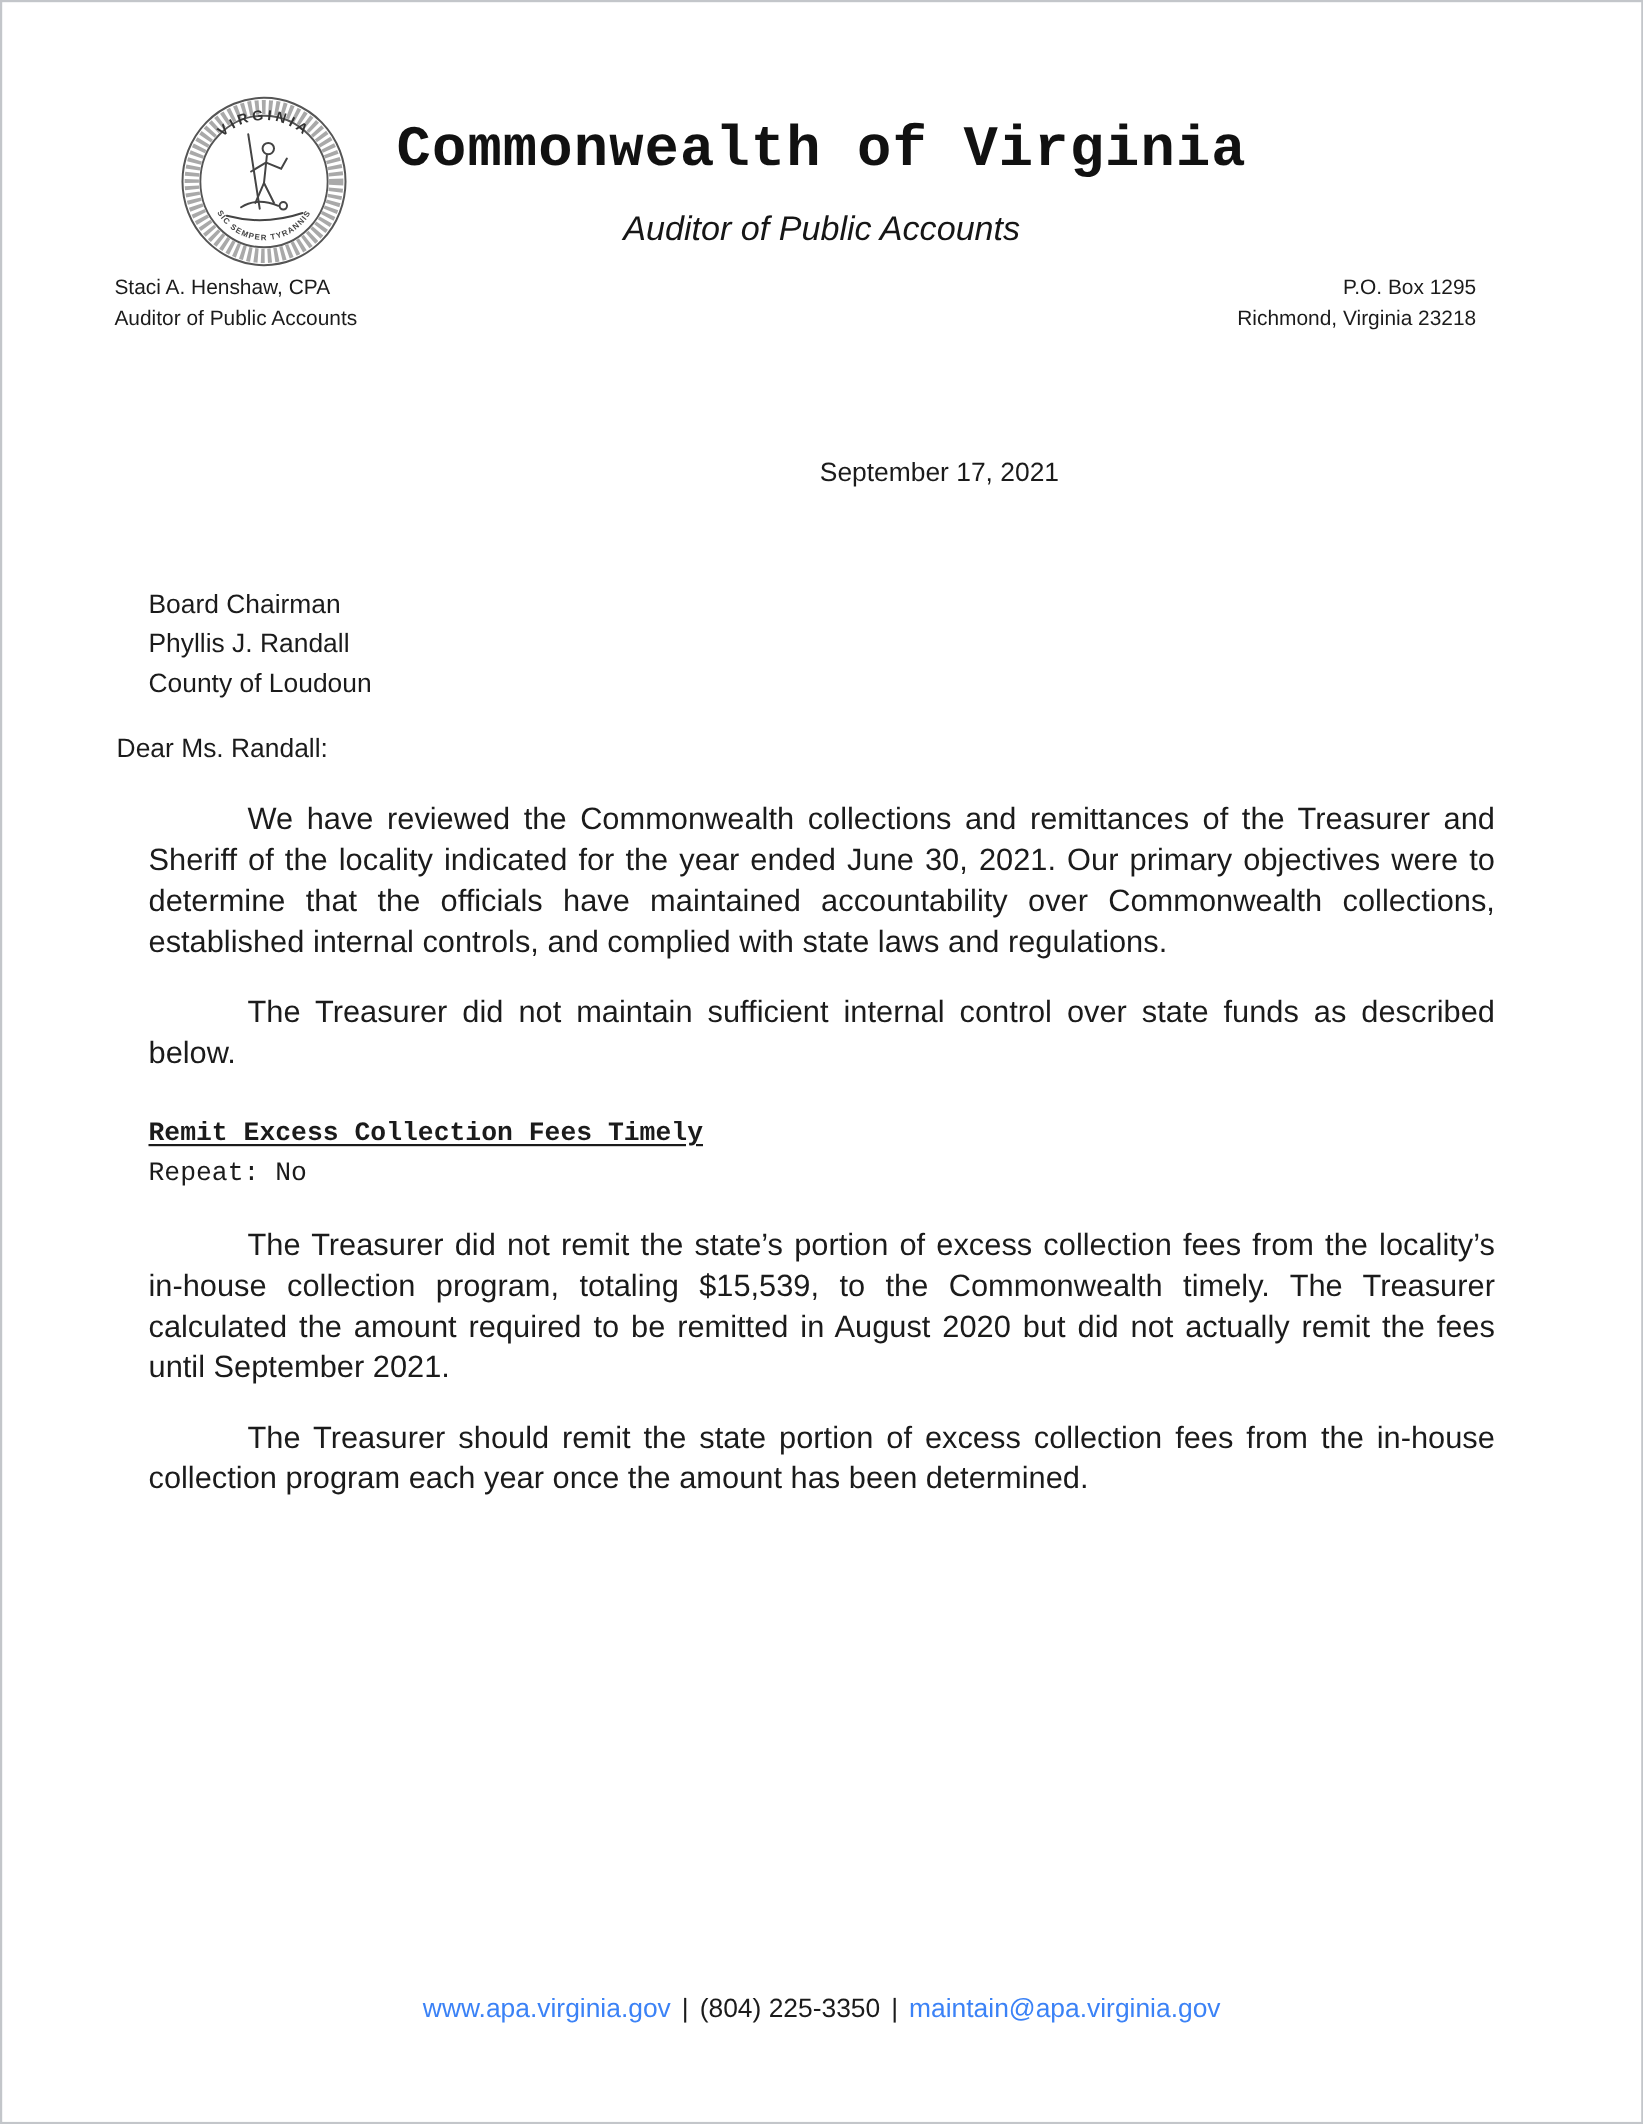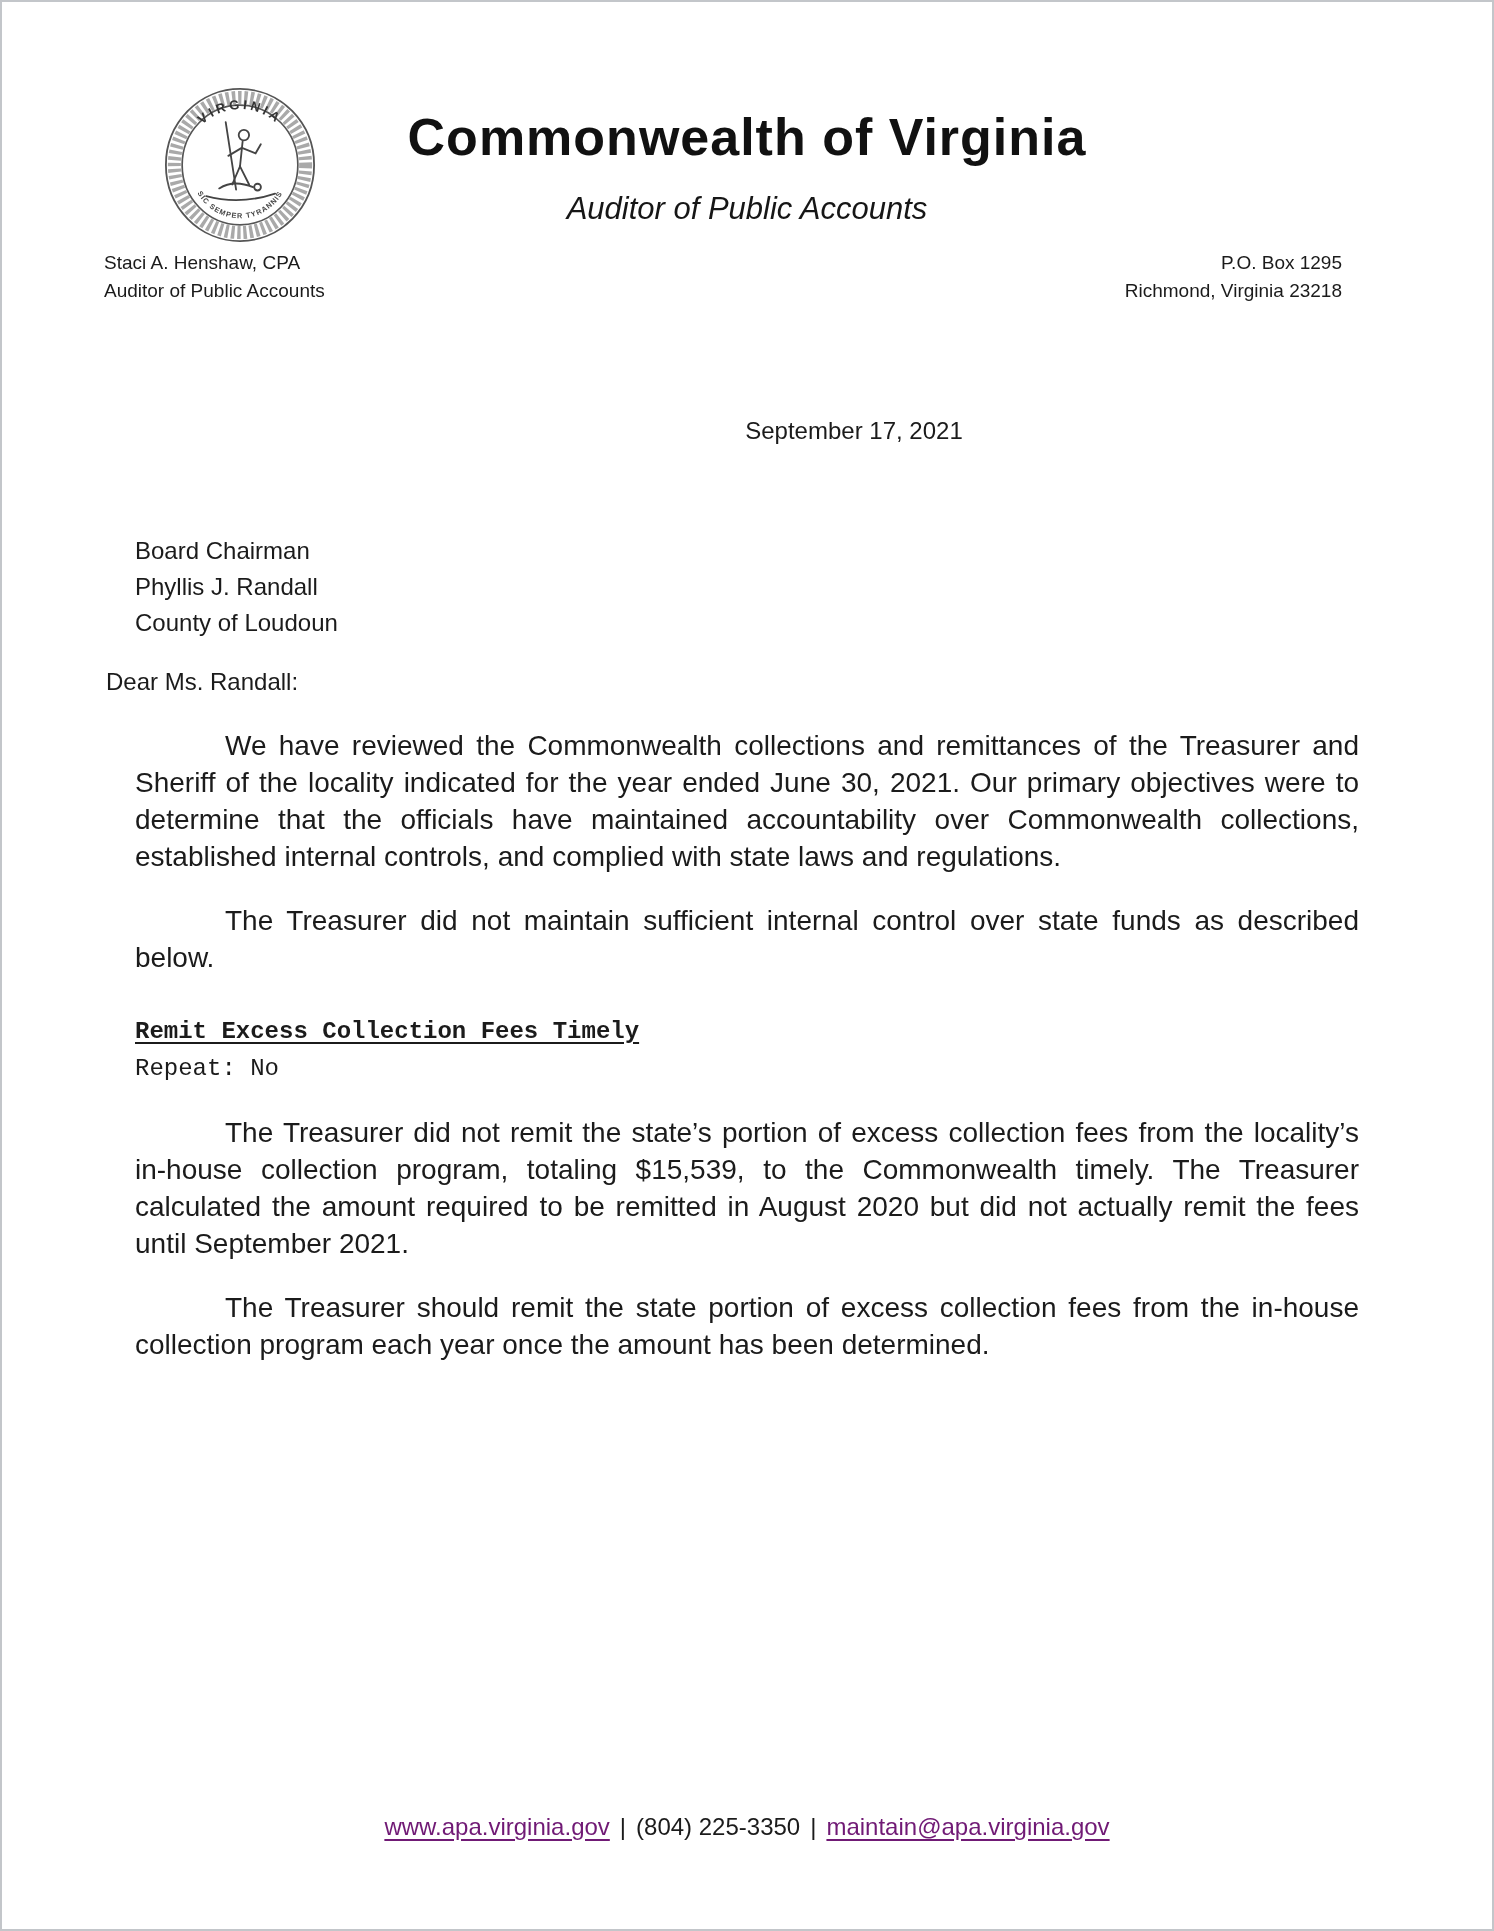--- a/index.html
+++ b/index.html
@@ -14,21 +14,21 @@
     color:#1b1b1b;
     overflow:hidden;
   }
   
   .letterhead { position:relative; padding-top:85px; }
   .seal { position:absolute; left:160px; top:82px; width:156px; height:162px; }
   .seal svg { width:100%; height:100%; }
   .org-title {
     margin:20px 0 0;
     text-align:center;
-    font-family:Liberation Sans, sans-serif;
+    font-family:Liberation Mono, monospace;
     font-weight:700;
     font-size:52px;
     letter-spacing:1px;
     color:#111;
   }
   .org-subtitle {
     margin-top:24px;
     text-align:center;
     font-style:italic;
     font-size:31px;
@@ -74,21 +74,21 @@
     font-weight:700;
     text-decoration:underline;
     text-underline-offset:4px;
   }
   
   .footer {
     position:absolute; left:0; right:0; top:1810px;
     text-align:center;
     font-size:24px; line-height:30px;
   }
-  .footer a { color:#701a75; text-decoration:underline; text-underline-offset:4px; cursor:pointer; }
+  .footer a { color:#3b82f6; text-underline-offset:4px; cursor:pointer; }
   .footer .sep { color:#1b1b1b; margin:0 10px; }
 </style>
 </head>
 <body>
 
 <div class="page">
 
   <header class="letterhead">
     <div class="seal">
       <svg viewBox="0 0 120 120" xmlns="http://www.w3.org/2000/svg">

